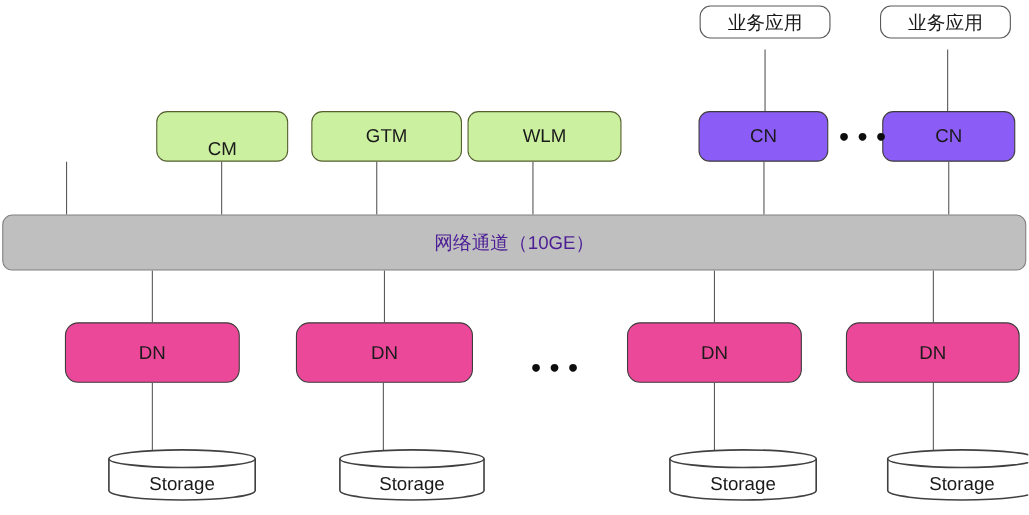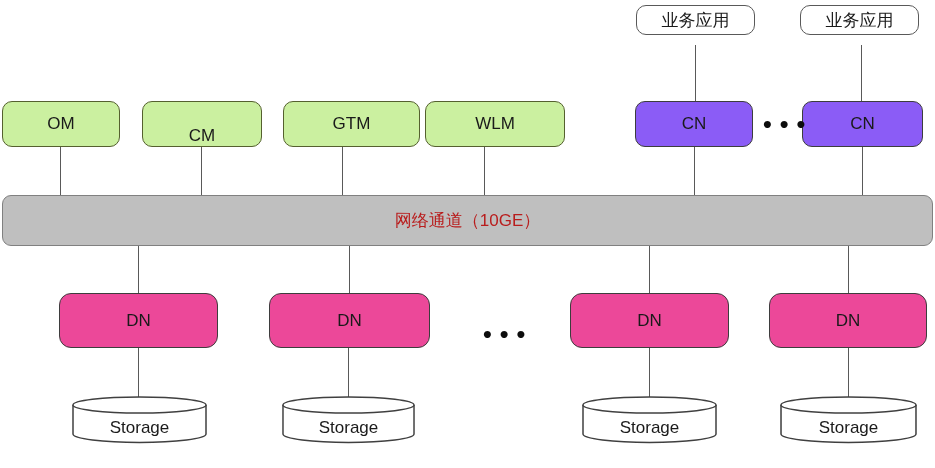--- a/index.html
+++ b/index.html
@@ -25,37 +25,37 @@
   .mid{
     top:101px;height:46px;border-radius:10px;
   }
   .green{background:#cbf0a0;border-color:#55602f;}
   .orange{background:#8b5cf6;border-color:#3d3d3d;text-align:right;}
   .bus{
     position:absolute;left:2px;top:195px;width:931px;height:51px;
     box-sizing:border-box;
     background:#bfbfbf;border:1.4px solid #808080;border-radius:9px;
     display:flex;align-items:center;justify-content:center;
-    font-size:17px;color:#b91c1c;
+    font-size:17px;color:#4c1d95;
   }
   .dn{
     top:293px;height:55px;border-radius:12px;
     background:#ec4899;border-color:#3d3d3d;
   }
   .vline{
     position:absolute;width:1px;background:#595959;
   }
   .dots{
     position:absolute;
     font-size:20px;font-weight:700;letter-spacing:4px;color:#0d0d0d;
     font-family:"DejaVu Sans",sans-serif;
     line-height:1;
   }
   .storage{
-    position:absolute;top:396px;height:48px;
+    position:absolute;top:408px;height:48px;margin-left:26px;
   }
   .storage svg{position:absolute;left:0;top:0;width:100%;height:100%;}
   .cyl-label{
     position:absolute;left:0;right:0;top:15px;bottom:0;
     display:flex;align-items:center;justify-content:center;
     font-size:17px;color:#1a1a1a;
   }
 </style>
 </head>
 <body>
@@ -65,23 +65,20 @@
   <div class="node app" style="left:636px;width:119px;">
     <span>业务应用</span>
   </div>
   <div class="node app" style="left:800px;width:119px;">
     <span>业务应用</span>
   </div>
 
   <div class="vline" style="left:695px;top:45px;height:58px;"></div>
   <div class="vline" style="left:861px;top:45px;height:58px;"></div>
 
-  <div class="node mid green" style="left:2px;width:118px;">
-    <span>OM</span>
-  </div>
   <div class="node mid green" style="left:142px;width:120px;align-items:flex-end;">
     <span>CM</span>
   </div>
   <div class="node mid green" style="left:283px;width:137px;">
     <span>GTM</span>
   </div>
   <div class="node mid green" style="left:425px;width:140px;">
     <span>WLM</span>
   </div>
 

